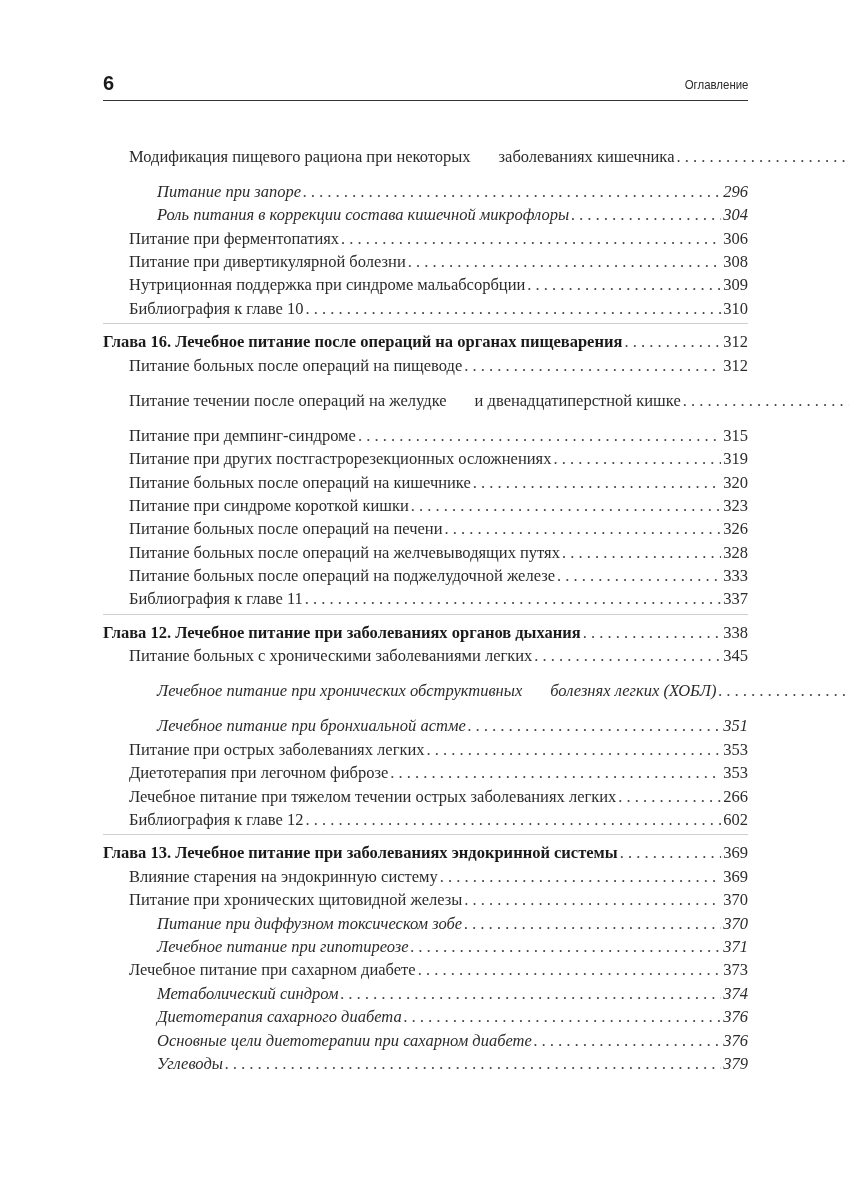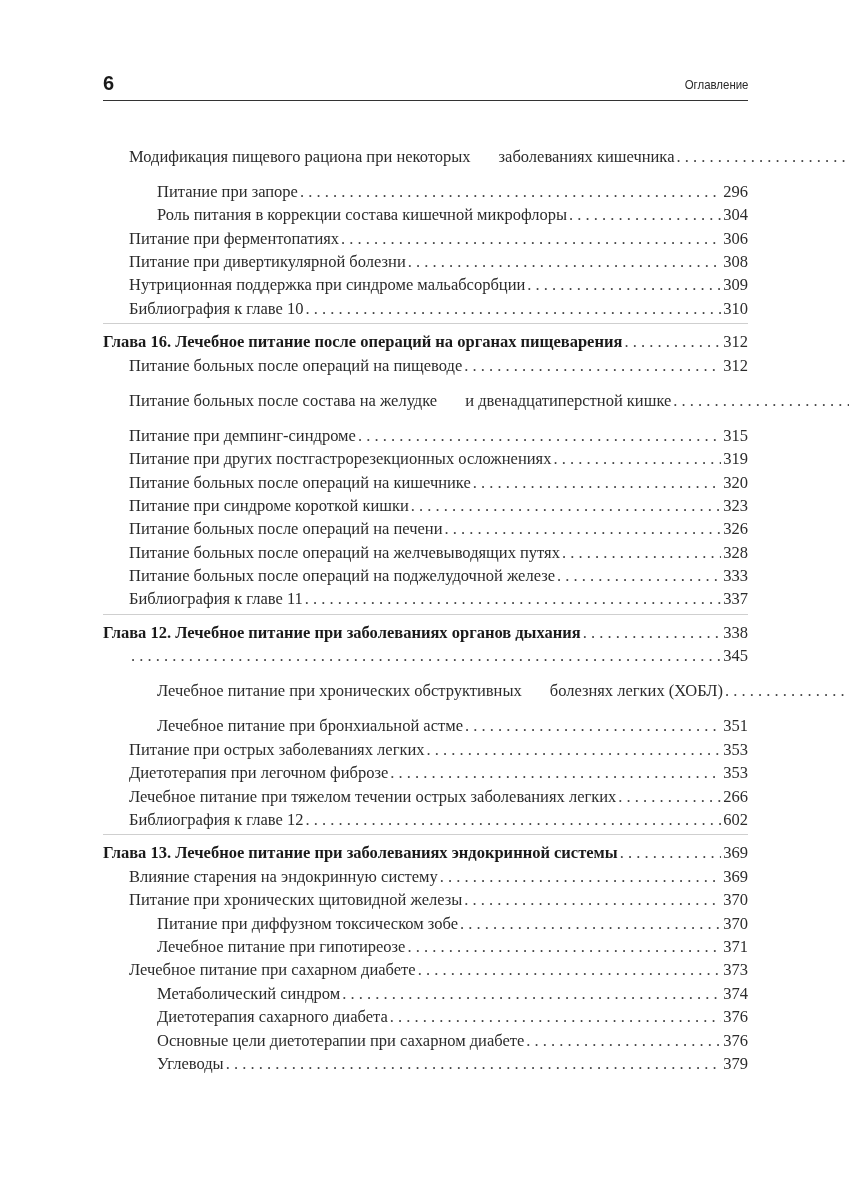--- a/index.html
+++ b/index.html
@@ -8,21 +8,21 @@
   .header { position: absolute; left: 103px; top: 70px; width: 645px; height: 32px; }
   .page-num { position: absolute; left: 0; top: 2px; font-family: "Liberation Sans", sans-serif; font-weight: bold; font-size: 20px; color: #1a1a1a; }
   .running-head { position: absolute; right: 0; top: 7px; font-family: "Liberation Sans", sans-serif; font-size: 13px; color: #2a2a2a; transform: scaleX(0.88); transform-origin: right center; }
   .header-rule { position: absolute; left: 103px; top: 100px; width: 645px; height: 1px; background: #333; }
   .toc { position: absolute; left: 103px; top: 133px; width: 645px; font-family: "Liberation Serif", serif; font-size: 16.5px; color: #2b2b2b; }
   .entry { position: relative; line-height: 23.4px; height: 23.4px; display: flex; align-items: baseline; white-space: nowrap; }
   .entry.two-line { height: 46.8px; flex-direction: row; align-items: center; }
   .entry .line1 { height: 23.4px; line-height: 23.4px; }
   .entry .line2 { display: flex; align-items: baseline; height: 23.4px; line-height: 23.4px; }
   .lvl1 { padding-left: 26px; }
-  .lvl2 { padding-left: 54px; }
+  .lvl2 { padding-left: 54px; font-style: italic; }
   .lvl1 .line2 { padding-left: 28px; }
   .lvl2 .line2 { padding-left: 28px; }
   .lvl0 { font-weight: bold; color: #1a1a1a; }
   .title { flex: 0 0 auto; }
   .dots { flex: 1 1 auto; overflow: hidden; margin: 0 2px; color: #444; font-weight: normal; letter-spacing: 2.6px; }
   .dots::after { content: ". . . . . . . . . . . . . . . . . . . . . . . . . . . . . . . . . . . . . . . . . . . . . . . . . . . . . . . . . . . . . . . . . . . . . . . . . . . . . . . . . . . . . . . . . . . . . . . . . . . . . . . . . . . . . . . . . . . . . . . . . . . . . . . . . . . . . . . . . . . . . . . . . . . . . . . . . . . . . . . . . . . . . . . . . . . . . . . . . . . . ."; letter-spacing: 0; }
   .pg { flex: 0 0 auto; font-weight: normal; color: #2b2b2b; }
   .chapter-sep { height: 10px; position: relative; }
   .chapter-sep::before { content: ""; position: absolute; left: 0; right: 0; top: 3px; height: 1px; background: #cfcfcf; }
 </style>
@@ -83,21 +83,21 @@
       <span class="title">Глава 16. Лечебное питание после операций на органах пищеварения</span>
       <span class="dots"></span>
       <span class="pg">312</span>
     </div>
     <div class="entry lvl1">
       <span class="title">Питание больных после операций на пищеводе</span>
       <span class="dots"></span>
       <span class="pg">312</span>
     </div>
     <div class="entry two-line lvl1">
-      <div class="line1">Питание больных после состава на желудке</div>
+      <div class="line1">Питание течении после операций на желудке</div>
       <div class="line2">
         <span class="title">и двенадцатиперстной кишке</span>
         <span class="dots"></span>
         <span class="pg">314</span>
       </div>
     </div>
     <div class="entry lvl1">
       <span class="title">Питание при демпинг-синдроме</span>
       <span class="dots"></span>
       <span class="pg">315</span>
@@ -139,20 +139,21 @@
     </div>
 
     <div class="chapter-sep"></div>
 
     <div class="entry lvl0">
       <span class="title">Глава 12. Лечебное питание при заболеваниях органов дыхания</span>
       <span class="dots"></span>
       <span class="pg">338</span>
     </div>
     <div class="entry lvl1">
+      <span class="title">Питание больных с хроническими заболеваниями легких</span>
       <span class="dots"></span>
       <span class="pg">345</span>
     </div>
     <div class="entry two-line lvl2">
       <div class="line1">Лечебное питание при хронических обструктивных</div>
       <div class="line2">
         <span class="title">болезнях легких (ХОБЛ)</span>
         <span class="dots"></span>
         <span class="pg">345</span>
       </div>

